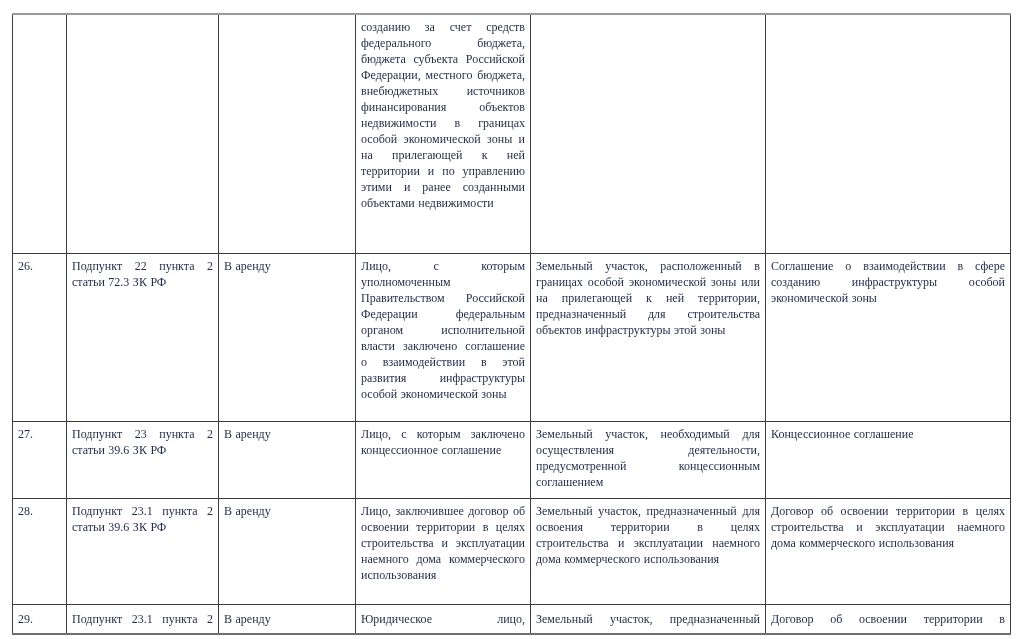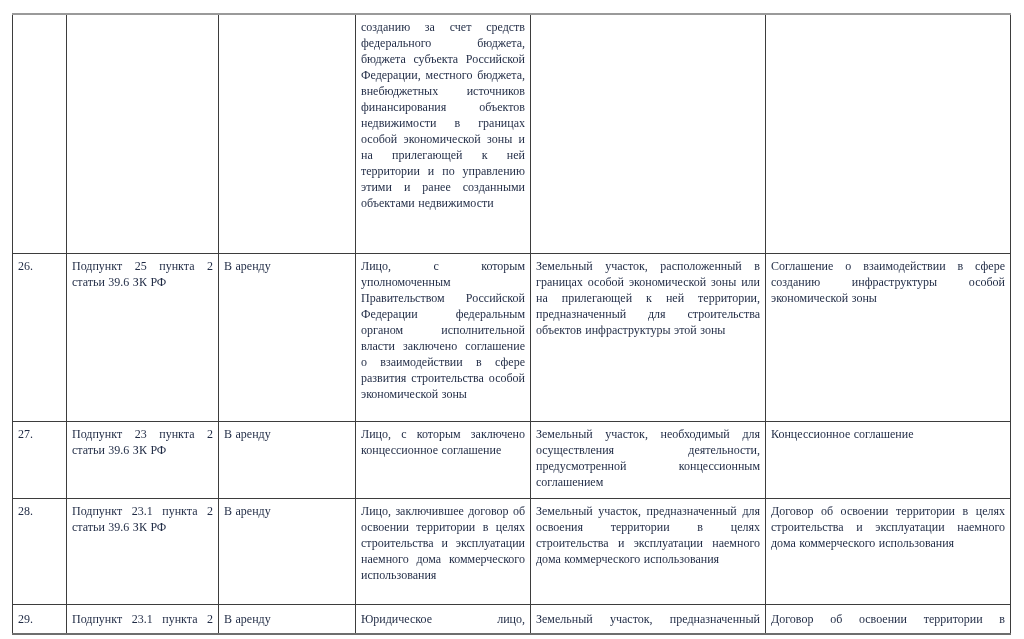--- a/index.html
+++ b/index.html
@@ -55,23 +55,23 @@
       <tr class="row-cont">
         <td class="num-cell"></td>
         <td></td>
         <td></td>
         <td>созданию за счет средств федерального бюджета, бюджета субъекта Российской Федерации, местного бюджета, внебюджетных источников финансирования объектов недвижимости в границах особой экономической зоны и на прилегающей к ней территории и по управлению этими и ранее созданными объектами недвижимости</td>
         <td></td>
         <td></td>
       </tr>
       <tr class="row-26">
         <td class="num-cell">26.</td>
-        <td>Подпункт 25 пункта 2 статьи 39.6 ЗК РФ</td>
+        <td>Подпункт 22 пункта 2 статьи 72.3 ЗК РФ</td>
         <td>В аренду</td>
-        <td>Лицо, с которым уполномоченным Правительством Российской Федерации федеральным органом исполнительной власти заключено соглашение о взаимодействии в сфере развития строительства особой экономической зоны</td>
+        <td>Лицо, с которым уполномоченным Правительством Российской Федерации федеральным органом исполнительной власти заключено соглашение о взаимодействии в этой развития инфраструктуры особой экономической зоны</td>
         <td>Земельный участок, расположенный в границах особой экономической зоны или на прилегающей к ней территории, предназначенный для строительства объектов инфраструктуры этой зоны</td>
         <td>Соглашение о взаимодействии в сфере созданию инфраструктуры особой экономической зоны</td>
       </tr>
       <tr class="row-27">
         <td class="num-cell">27.</td>
         <td>Подпункт 23 пункта 2 статьи 39.6 ЗК РФ</td>
         <td>В аренду</td>
         <td>Лицо, с которым заключено концессионное соглашение</td>
         <td>Земельный участок, необходимый для осуществления деятельности, предусмотренной концессионным соглашением</td>
         <td>Концессионное соглашение</td>

